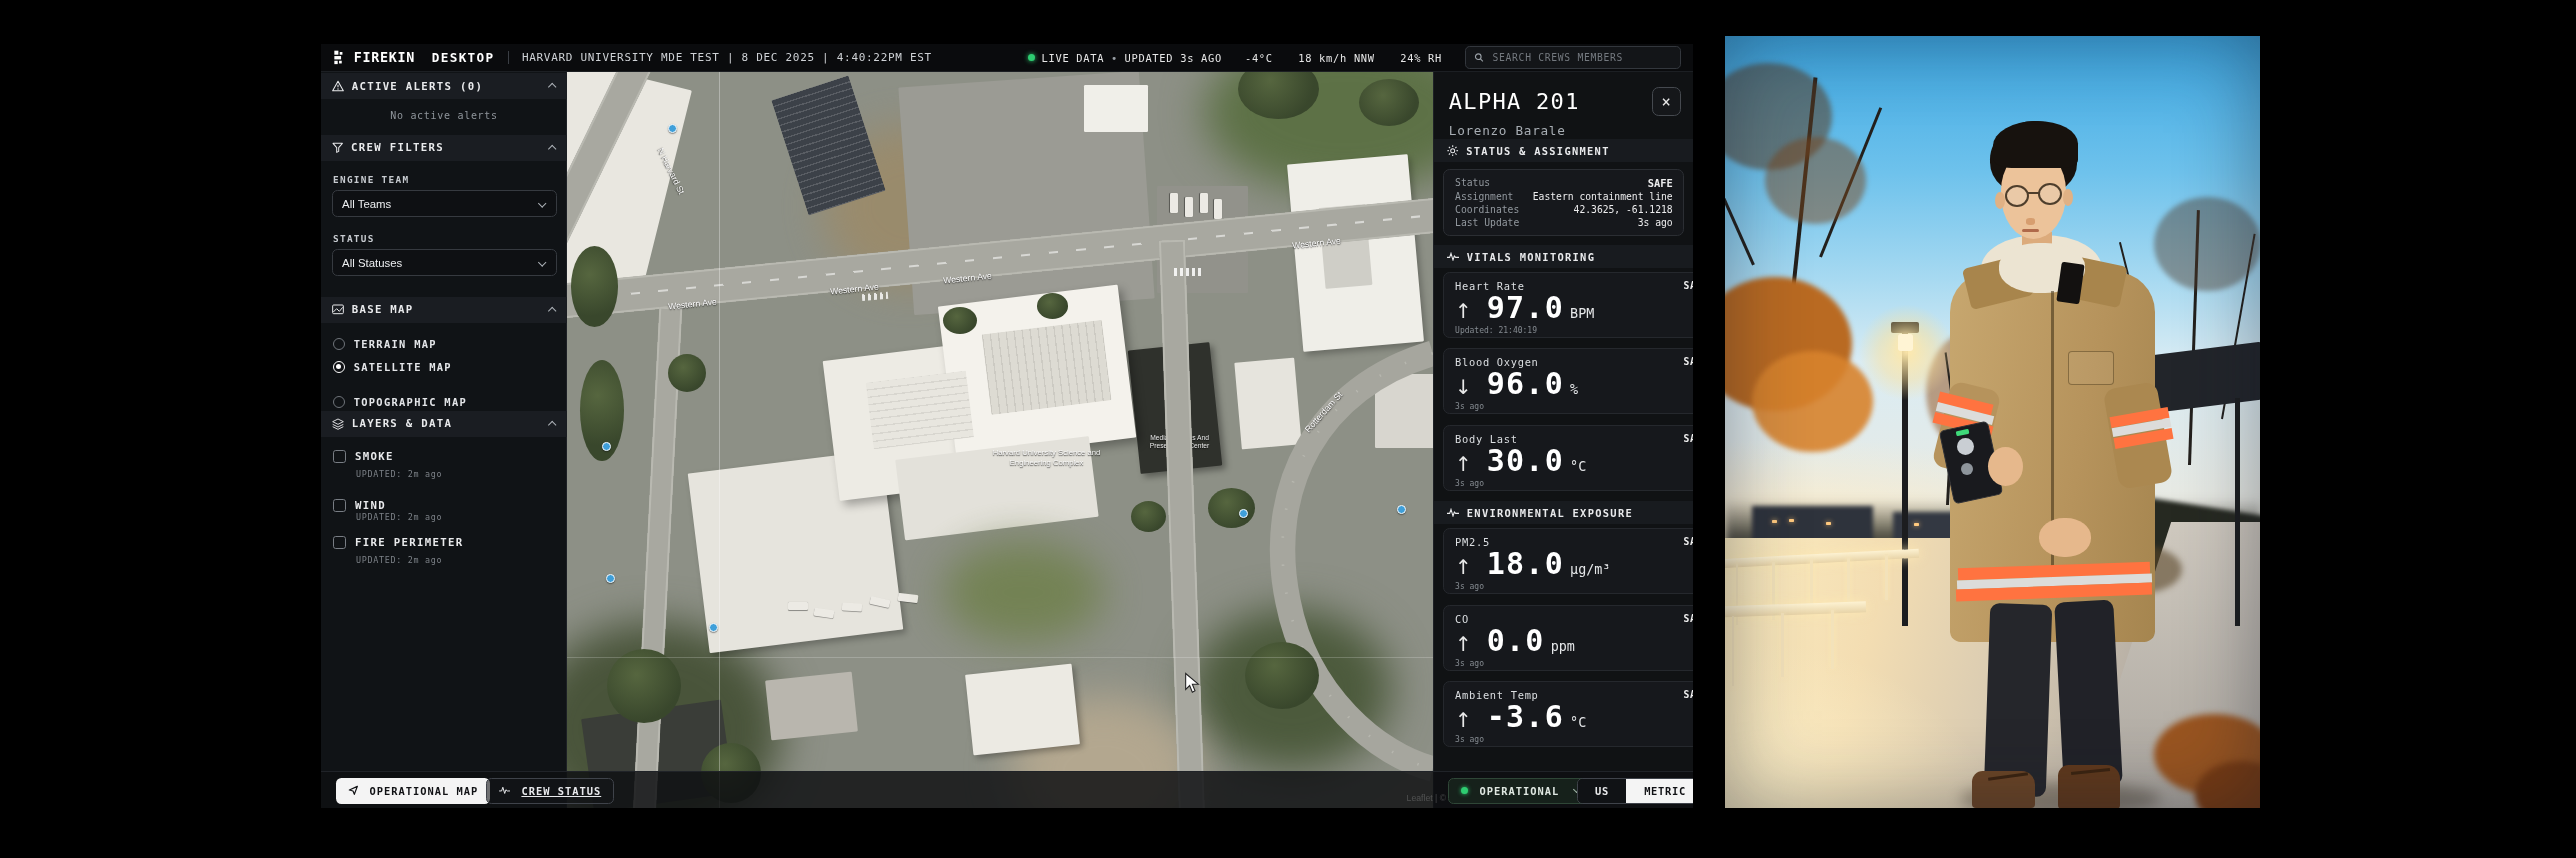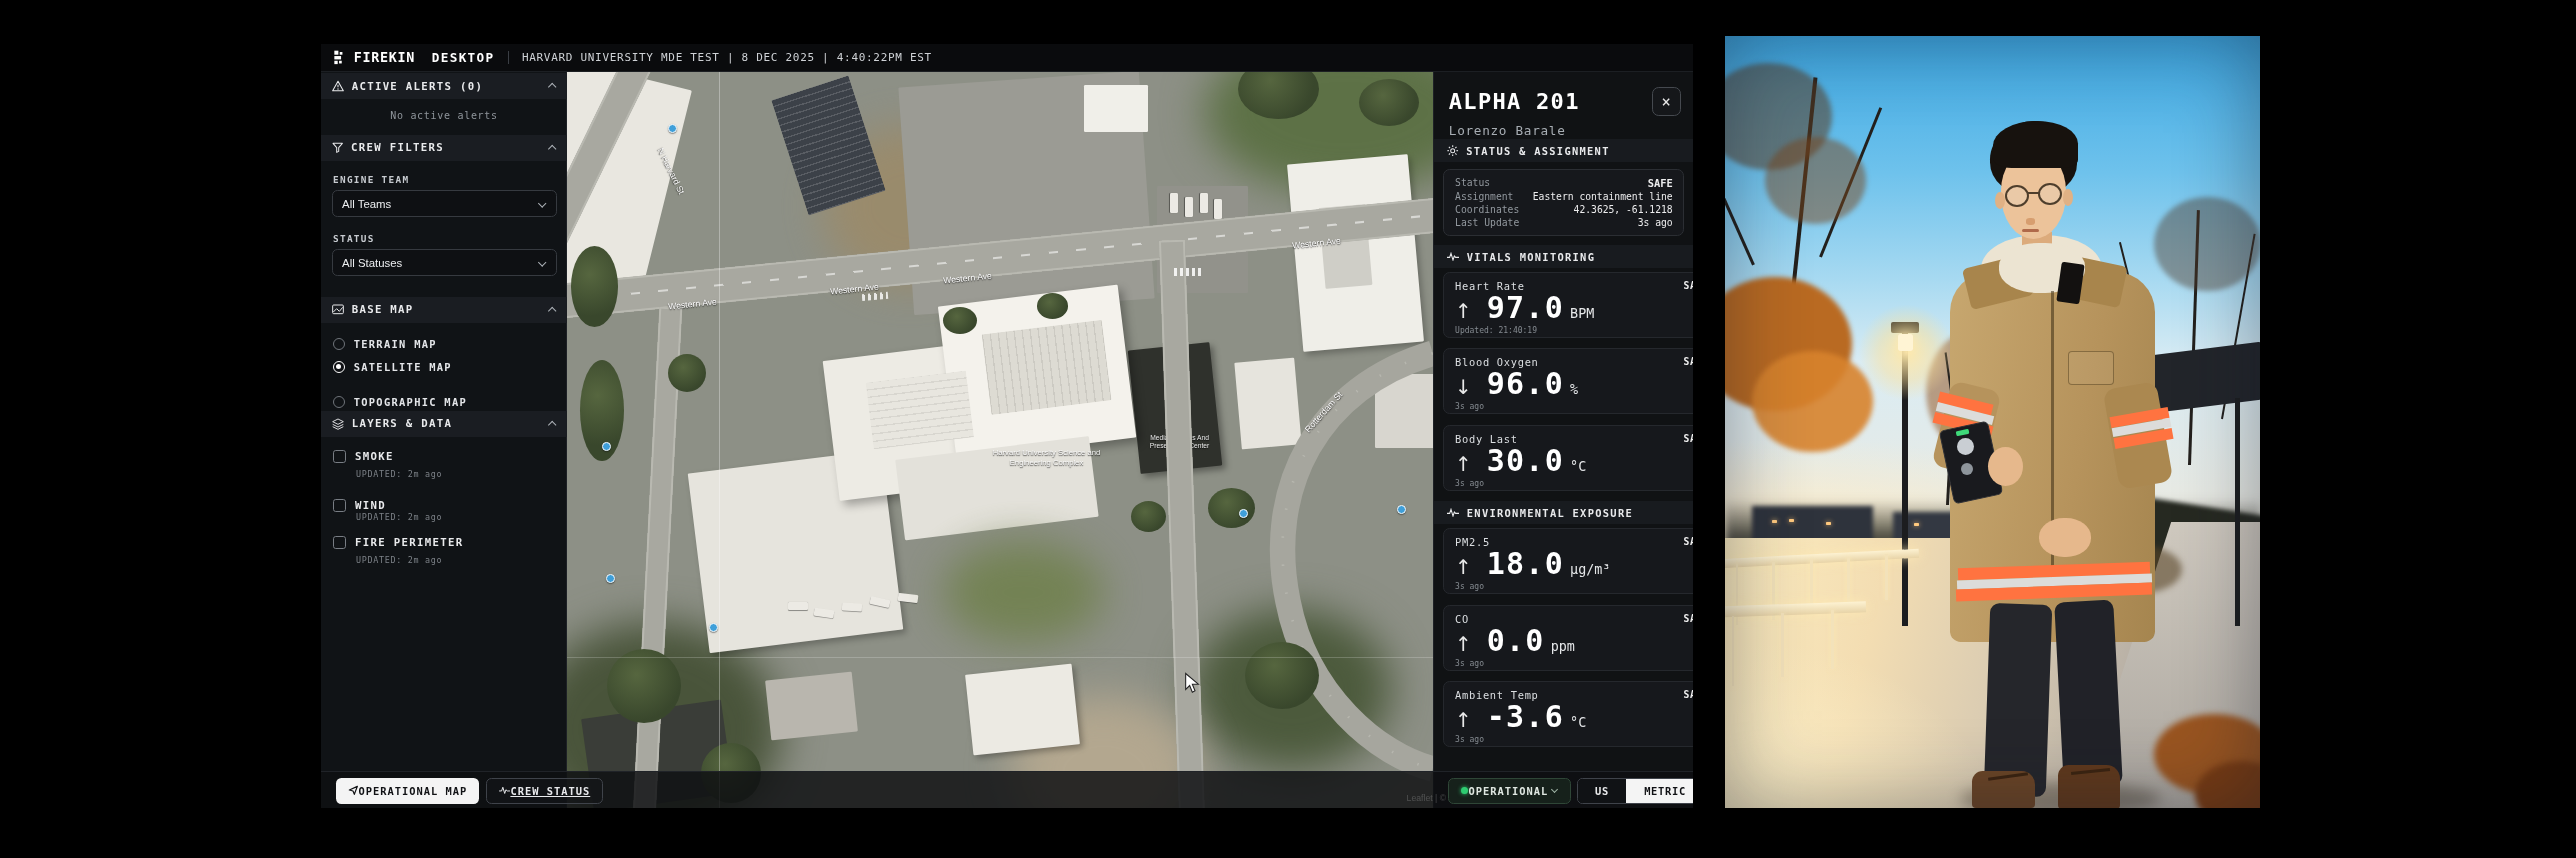--- a/index.html
+++ b/index.html
@@ -58,21 +58,21 @@
   .tree{border-radius:50%;background:radial-gradient(circle at 40% 35%,#56663f,#39472c 70%);}
   .lot-stripes{background-image:repeating-linear-gradient(90deg,rgba(255,255,255,.18) 0 1.3px,transparent 1.3px 16px),repeating-linear-gradient(0deg,rgba(255,255,255,.10) 0 1.3px,transparent 1.3px 31px);}
   .truck{width:20px;height:8px;background:#eceae4;border-radius:1.3px;box-shadow:0 0.7px 0.7px rgba(0,0,0,.4);}
   .maplabel{font-family:"Liberation Sans",sans-serif;font-size:8.7px;color:#fff;text-shadow:0 0.7px 1.3px rgba(0,0,0,.9);white-space:nowrap;}
   .bluedot{width:8.7px;height:8.7px;border-radius:50%;background:#3f9fd9;border:1.3px solid #fff;box-shadow:0 0.7px 1.3px rgba(0,0,0,.5);}
   .grid-v{width:0.7px;height:100%;background:rgba(255,255,255,.32);}
   .grid-h{height:0.7px;width:100%;background:rgba(255,255,255,.2);}
 
   
   .panel{position:absolute;left:1112px;top:28px;width:260px;height:736px;background:#101214;border-left:0.7px solid #1e2126;}
-  .callsign{position:absolute;left:14.8px;top:17.4px;font-size:22px;font-weight:bold;color:#fff;letter-spacing:1.3px;}
+  .callsign{position:absolute;left:14.8px;top:17.4px;font-size:22px;font-weight:normal;color:#fff;letter-spacing:1.3px;}
   .crew-name{position:absolute;left:14.8px;top:51px;font-size:12.7px;color:#a7adb3;letter-spacing:0.7px;}
   .close-btn{position:absolute;right:12px;top:14.8px;width:29.5px;height:29.5px;border:1px solid #45494f;border-radius:6.7px;background:#15171a;color:#e8e8e8;font-size:15.4px;display:flex;align-items:center;justify-content:center;cursor:pointer;}
   .p-divider{position:absolute;left:0;top:85px;width:100%;height:0.7px;background:#2a2d32;}
   .p-sec{position:absolute;left:0;width:100%;height:23px;background:#181b1f;display:flex;align-items:center;gap:7.4px;padding:0 13.4px;}
   .p-sec .lbl{font-size:10.4px;font-weight:bold;color:#e9eaec;letter-spacing:1.3px;}
   .status-card{position:absolute;left:9.4px;top:97px;width:241px;height:67px;background:#16181c;border:0.7px solid #2b2e33;border-radius:6.7px;padding:6.7px 10.7px;display:flex;flex-direction:column;justify-content:space-between;}
   .srow{display:flex;justify-content:space-between;font-size:9.7px;}
   .srow .k{color:#92989e;}
   .srow .v{color:#ededee;text-align:right;}
   .srow .v.bold{font-weight:bold;font-size:10.4px;}
@@ -82,21 +82,21 @@
   .vcard .badge{font-size:9.7px;font-weight:bold;color:#f2f2f2;letter-spacing:0.7px;}
   .vcard .mid{display:flex;align-items:baseline;margin-top:1.3px;}
   .vcard .trend{font-size:20px;color:#e8e8e8;margin-right:14.8px;font-family:"DejaVu Sans",sans-serif;}
   .vcard .value{font-size:30px;font-weight:bold;color:#fff;letter-spacing:1.3px;line-height:1;}
   .vcard .unit{font-size:13.4px;color:#e4e6e8;margin-left:6px;}
   .vcard .meta{font-size:8px;color:#858b91;margin-top:2.7px;}
 
   
   .bottombar{position:absolute;left:0;bottom:0;width:100%;height:37px;background:rgba(14,16,18,.84);border-top:0.7px solid #202328;}
   .attrib{position:absolute;right:141px;bottom:5.4px;font-family:"Liberation Sans",sans-serif;font-size:8.7px;color:rgba(255,255,255,.20);}
-  .btn{position:absolute;top:6px;height:25.5px;border-radius:5.4px;display:flex;align-items:center;gap:0;padding:0 12px;font-size:10.4px;font-weight:bold;letter-spacing:1px;cursor:pointer;}
+  .btn{position:absolute;top:6px;height:25.5px;border-radius:5.4px;display:flex;align-items:center;gap:11px;padding:0 12px;font-size:10.4px;font-weight:bold;letter-spacing:1px;cursor:pointer;}
   .btn-white{background:#f4f4f4;color:#101114;}
   .btn-ghost{background:rgba(20,22,25,.6);color:#e8e9ec;border:0.7px solid #3f434a;}
   .btn-conn{background:#16211b;color:#dfe7e1;border:0.7px solid #2f4637;}
   .conn-dot{width:7.4px;height:7.4px;border-radius:50%;background:var(--accent);box-shadow:0 0 4.7px var(--accent);}
   .mini-chev{width:6.7px;height:6.7px;position:relative;margin-left:2.7px;}
   .mini-chev::before{content:"";position:absolute;left:0.7px;top:0;width:4px;height:4px;border-left:1.3px solid #9fb3a5;border-bottom:1.3px solid #9fb3a5;transform:rotate(-45deg);}
   .seg{position:absolute;top:6px;height:25.5px;display:flex;border-radius:5.4px;overflow:hidden;border:0.7px solid #3f434a;}
   .seg .us{background:#101215;color:#e9eaec;display:flex;align-items:center;justify-content:center;width:48px;font-size:10.4px;font-weight:bold;letter-spacing:0.7px;cursor:pointer;}
   .seg .metric{background:#f4f4f4;color:#101114;display:flex;align-items:center;justify-content:center;width:78px;font-size:10.4px;font-weight:bold;letter-spacing:0.7px;cursor:pointer;}
 
@@ -160,20 +160,40 @@
             <rect x="10" y="3" width="4" height="4" fill="#fff"></rect>
           <rect x="2" y="9" width="10" height="5" fill="#fff"></rect>
             <rect x="2" y="16" width="5" height="5" fill="#fff"></rect>
           <rect x="9" y="16" width="4" height="4" fill="#fff"></rect>
         </svg>
         <span class="brand-name">FIREKIN</span>
         <span class="brand-mode">DESKTOP</span>
       </div>
       <div class="tb-divider"></div>
       <div class="tb-title">HARVARD UNIVERSITY MDE TEST | 8 DEC 2025 | 4:40:22PM EST</div>
+      <div class="tb-right">
+        <div class="live">
+          <span class="live-dot"></span>
+          <span>LIVE DATA</span>
+          <span class="sep">•</span>
+          <span>UPDATED 3s AGO</span>
+        </div>
+        <div class="weather">
+          <span>-4°C</span>
+          <span>18 km/h NNW</span>
+          <span>24% RH</span>
+        </div>
+        <div class="search">
+          <svg width="10.7" height="10.7" viewBox="0 0 16 16">
+              <circle cx="7" cy="7" r="4.6" fill="none" stroke="#9aa0a6" stroke-width="1.8"></circle>
+              <line x1="10.5" y1="10.5" x2="14.5" y2="14.5" stroke="#9aa0a6" stroke-width="1.8"></line>
+            </svg>
+          <input placeholder="SEARCH CREWS MEMBERS" style="">
+        </div>
+      </div>
     </div>
 
     <div class="sidebar">
       <div class="sec-hdr" style="top:1.3px;">
         <svg width="12" height="12" viewBox="0 0 18 18">
             <path d="M9 2 L17 16 L1 16 Z" fill="none" stroke="#e9eaec" stroke-width="1.6" stroke-linejoin="round"></path>
             <line x1="9" y1="7" x2="9" y2="11" stroke="#e9eaec" stroke-width="1.6"></line>
             <circle cx="9" cy="13.5" r="1" fill="#e9eaec"></circle>
           </svg>
         <span class="lbl">ACTIVE ALERTS (0)</span>

